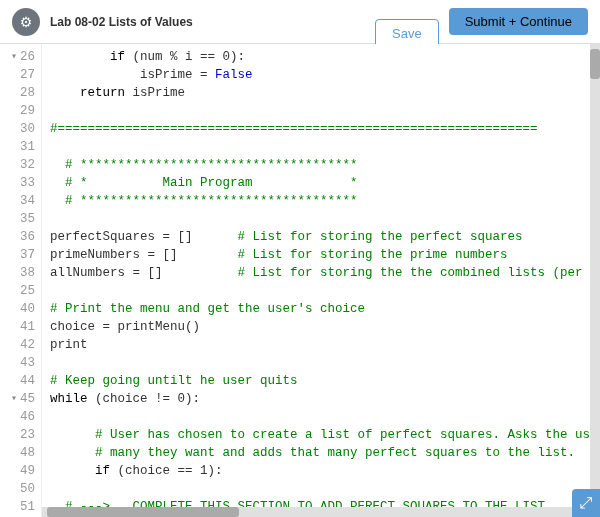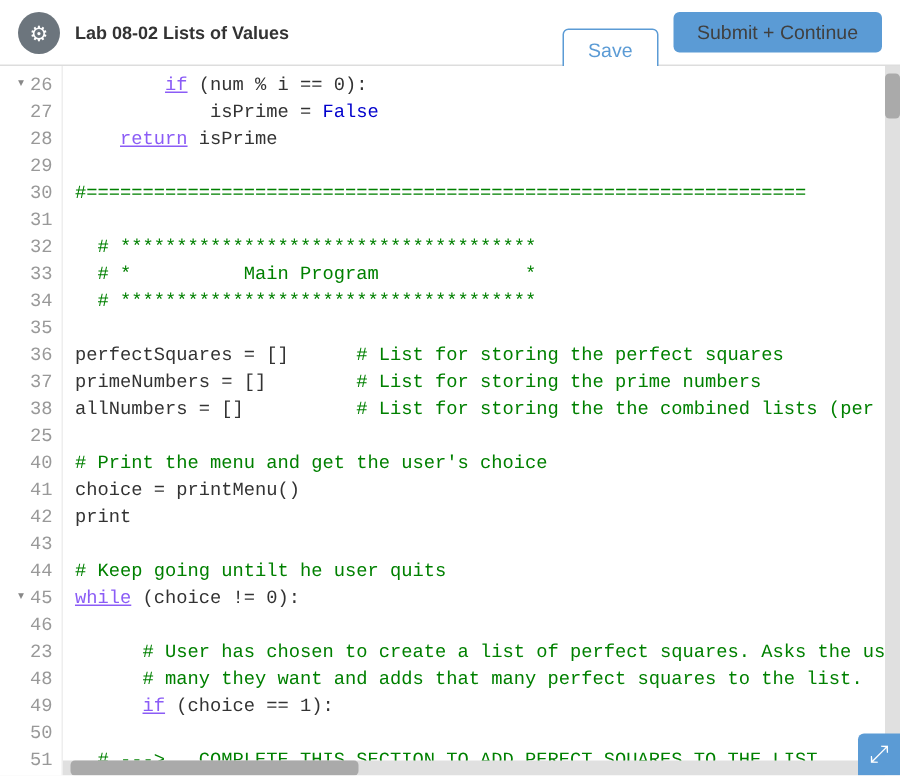--- a/index.html
+++ b/index.html
@@ -46,21 +46,21 @@
       color: #5b9bd5;
       border-radius: 4px;
       font-size: 13px;
       cursor: pointer;
       margin-top: 24px;
     }
     .btn-submit {
       padding: 6px 16px;
       border: none;
       background: #5b9bd5;
-      color: #404040;
+      color: #000000;
       border-radius: 4px;
       font-size: 13px;
       cursor: pointer;
     }
 
     
     .editor-container {
       display: flex;
       background: #fff;
       height: calc(517px - 44px);
@@ -132,21 +132,21 @@
       white-space: pre;
       color: #333;
     }
 
     .code-line {
       height: 18px;
       display: block;
     }
 
     
-    .kw { color: #8b5cf6; text-decoration: underline; }
+    .kw { color: #000000; }
     .blue-val { color: #0000cc; margin-top: 35px; }
     .comment { color: #008000; }
     .separator { color: #008000; }
 
     
     .bottom-scrollbar {
       position: absolute;
       bottom: 0;
       left: 42px;
       right: 10px;

